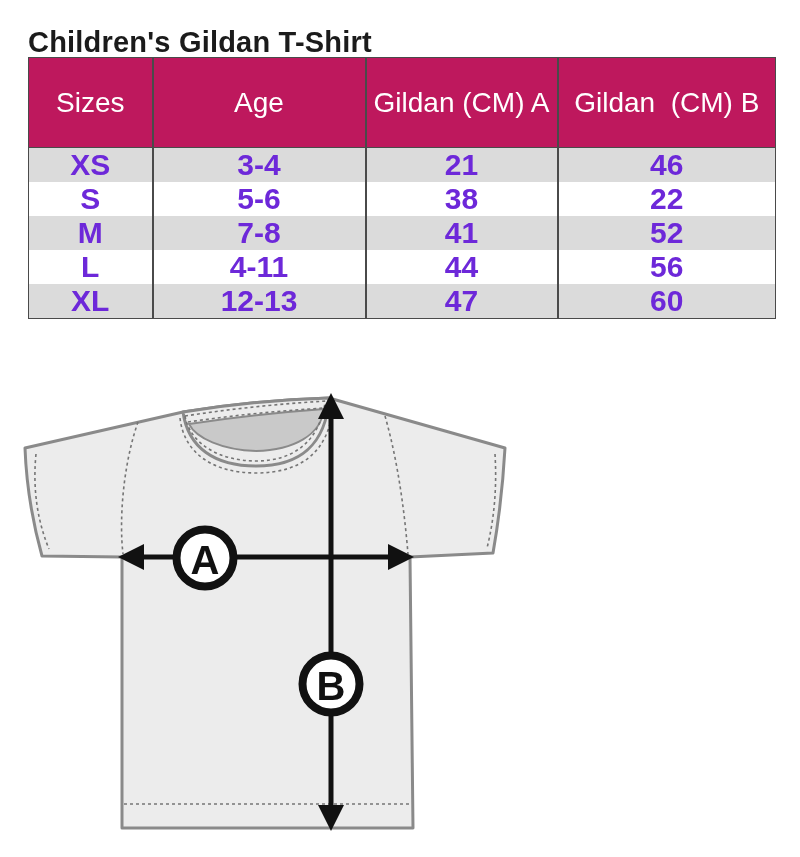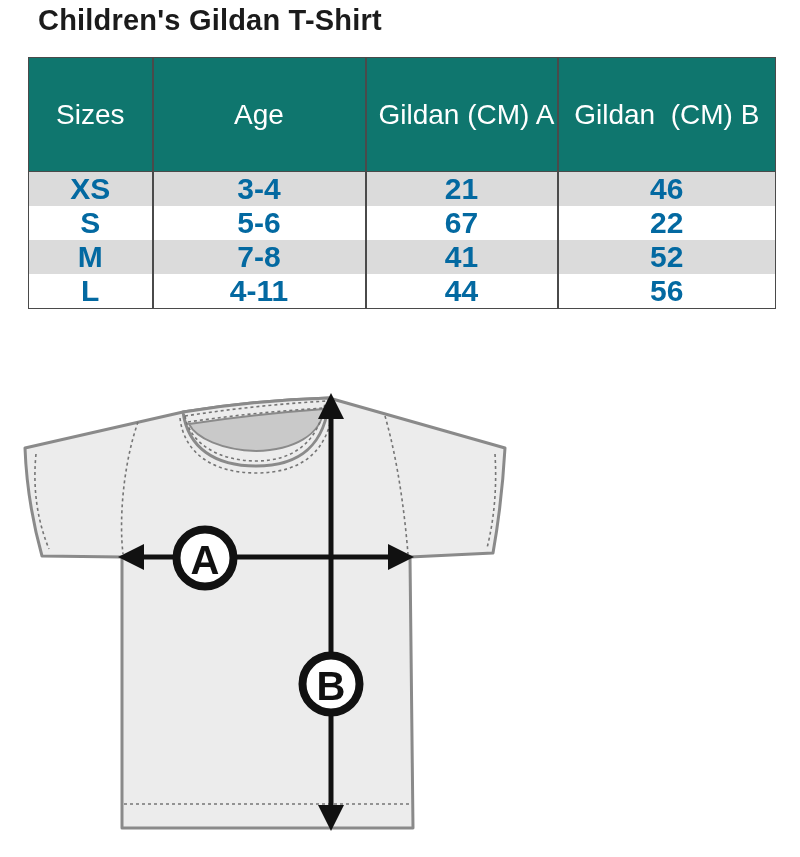--- a/index.html
+++ b/index.html
@@ -5,54 +5,53 @@
   html,body{margin:0;padding:0;}
   body{
     width:800px;height:857px;
     background:#ffffff;
     font-family:"Liberation Sans",sans-serif;
     position:relative;
     overflow:hidden;
   }
   .page-title{
     position:absolute;
-    left:28px;top:4px;
+    left:28px;top:26px;
     font-size:29px;
     font-weight:700;
     color:#1b1b1b;
     letter-spacing:0.2px;
-    margin-left:10px;
   }
   table.size-table{
     position:absolute;
     left:28px;top:57px;
     width:747px;
     border-collapse:collapse;
     table-layout:fixed;
     border:1px solid #4a4a4a;
   }
   table.size-table th{
-    background:#0f766e;
+    background:#be185d;
     color:#ffffff;
     font-weight:400;
     font-size:28px;
     height:89px;
     text-align:center;
     vertical-align:middle;
     white-space:pre;
     border-left:2px solid #4a4a4a;
     border-bottom:1px solid #4a4a4a;
-    padding:12px;
+    padding:0;
     overflow:hidden;
   }
   table.size-table th:first-child{border-left:none;}
   table.size-table td{
     font-weight:700;
     font-size:30px;
-    color:#0369a1;
+    color:#6d28d9;
     height:29px;
     text-align:center;
     vertical-align:middle;
     border-left:2px solid #4a4a4a;
     padding:0;
     overflow:hidden;
   }
   table.size-table td:first-child{border-left:none;}
   table.size-table tbody tr:nth-child(odd){background:#dbdbdb;}
   table.size-table tbody tr:nth-child(even){background:#ffffff;}
@@ -85,34 +84,40 @@
   <tbody>
     <tr>
       <td>XS</td>
       <td>3-4</td>
       <td>21</td>
       <td>46</td>
     </tr>
     <tr>
       <td>S</td>
       <td>5-6</td>
-      <td>67</td>
+      <td>38</td>
       <td>22</td>
     </tr>
     <tr>
       <td>M</td>
       <td>7-8</td>
       <td>41</td>
       <td>52</td>
     </tr>
     <tr>
       <td>L</td>
       <td>4-11</td>
       <td>44</td>
       <td>56</td>
+    </tr>
+    <tr>
+      <td>XL</td>
+      <td>12-13</td>
+      <td>47</td>
+      <td>60</td>
     </tr>
   </tbody>
 </table>
 
 <svg class="tshirt-svg" viewBox="0 0 560 487" xmlns="http://www.w3.org/2000/svg">
 
   <path d="M25,78 L183,42 Q256,30 329,28 L505,78 Q502,132 493,183 L410,187 L413,458 L122,458 L122,187 L42,186 Q27,132 25,78 Z" fill="#ececec" stroke="#8a8a8a" stroke-width="3" stroke-linejoin="round"></path>
 
   <path d="M183,42 Q256,30 329,28 C326,76 298,96 256,96 C215,96 188,78 183,42 Z" fill="#ececec" stroke="#8a8a8a" stroke-width="3" stroke-linejoin="round"></path>
 

